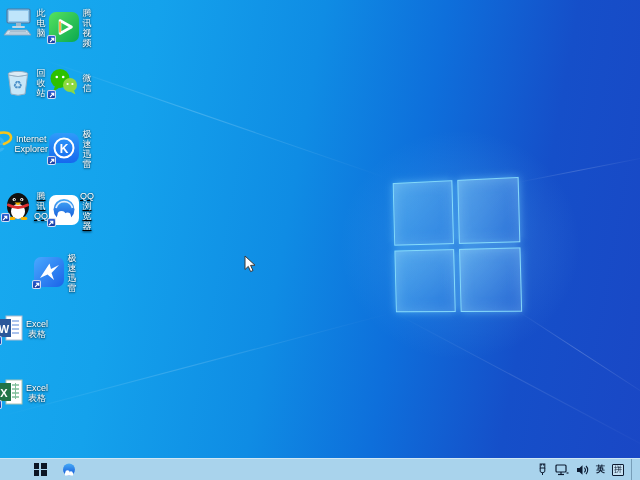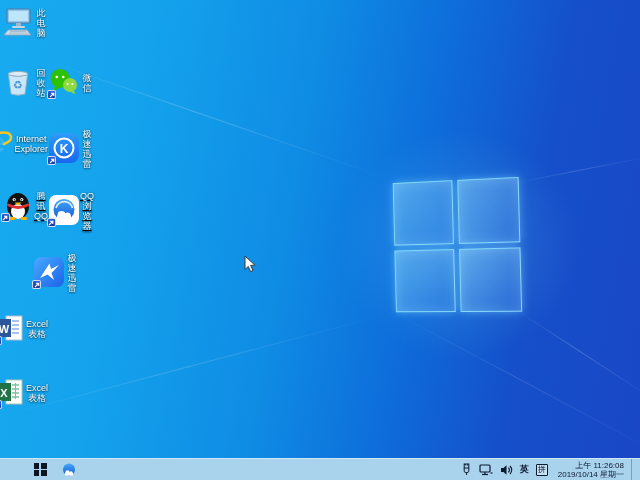--- a/index.html
+++ b/index.html
@@ -93,20 +93,41 @@
         <rect x="7" y="5" width="19" height="10" fill="#bfe5fb"></rect>
         <rect x="14" y="17" width="5" height="3" fill="#9db8cc"></rect>
         <rect x="10" y="20" width="13" height="2" rx="1" fill="#c2d6e4"></rect>
         <path d="M6 24 L25 24 L29 29 L2 29 Z" fill="#cfdeeb" stroke="#8aa6bd" stroke-width="1"></path>
         <path d="M8 25.5 L24 25.5 M7 27 L26 27" stroke="#9db5c8" stroke-width="0.8"></path>
       </svg>
     </div>
     <div class="lbl">此电脑</div>
   </div>
 
+  <div class="dicon c2 r1">
+    <div class="art">
+      <svg class="rrect" viewBox="0 0 32 32">
+        <rect x="1" y="1" width="30" height="30" rx="7" fill="url(#gv)"></rect>
+        <defs>
+            <linearGradient id="gv" x1="0" y1="0" x2="1" y2="1">
+          <stop offset="0" stop-color="#56e25e"></stop>
+              <stop offset="1" stop-color="#0aa84f"></stop>
+            </linearGradient>
+          </defs>
+        <polygon points="12,9.5 12,22.5 23.5,16" fill="none" stroke="#ffffff" stroke-width="2.6" stroke-linejoin="round"></polygon>
+        <line x1="12" y1="10.5" x2="12" y2="21.5" stroke="#ff9d1c" stroke-width="1.6"></line>
+      </svg>
+      <div class="badge">
+        <svg width="6" height="6" viewBox="0 0 6 6">
+            <path d="M1 5 L4.5 1.5 M2 1.2 L4.8 1.2 L4.8 4" stroke="#fff" stroke-width="1.1" fill="none"></path>
+          </svg>
+      </div>
+    </div>
+    <div class="lbl">腾讯视频</div>
+  </div>
 
   <div class="dicon c1 r2">
     <div class="art">
       <svg width="32" height="32" viewBox="0 0 32 32">
         <ellipse cx="16" cy="8" rx="10" ry="2.6" fill="#dcebf5" stroke="#93afc4" stroke-width="1"></ellipse>
         <path d="M6.5 9 L9 28 Q16 30.5 23 28 L25.5 9 Q16 12 6.5 9 Z" fill="rgba(232,242,249,.85)" stroke="#93afc4" stroke-width="1"></path>
         <text x="16" y="23" text-anchor="middle" font-size="11" fill="#4a8fc8">♻</text>
       </svg>
     </div>
     <div class="lbl">回收站</div>
@@ -322,21 +343,17 @@
         <svg width="13" height="12" viewBox="0 0 13 12">
           <polygon points="1,4 3.5,4 6.5,1.2 6.5,10.8 3.5,8 1,8" fill="#0c1a30"></polygon>
           <path d="M8.3 3.6 A3.4 3.4 0 0 1 8.3 8.4" fill="none" stroke="#0c1a30" stroke-width="1.1"></path>
           <path d="M10 2 A5.6 5.6 0 0 1 10 10" fill="none" stroke="#0c1a30" stroke-width="1.1"></path>
         </svg>
       </div>
       <div class="tray-ic lang">英</div>
       <div class="tray-ic">
         <div class="ime-box">拼</div>
       </div>
-      <div class="clock">
-        <div>上午 11:26:08</div>
-        <div>2019/10/14 星期一</div>
-      </div>
       <div class="show-desktop"></div>
     </div>
   </div>
 
 </div>
 
 </body></html>

